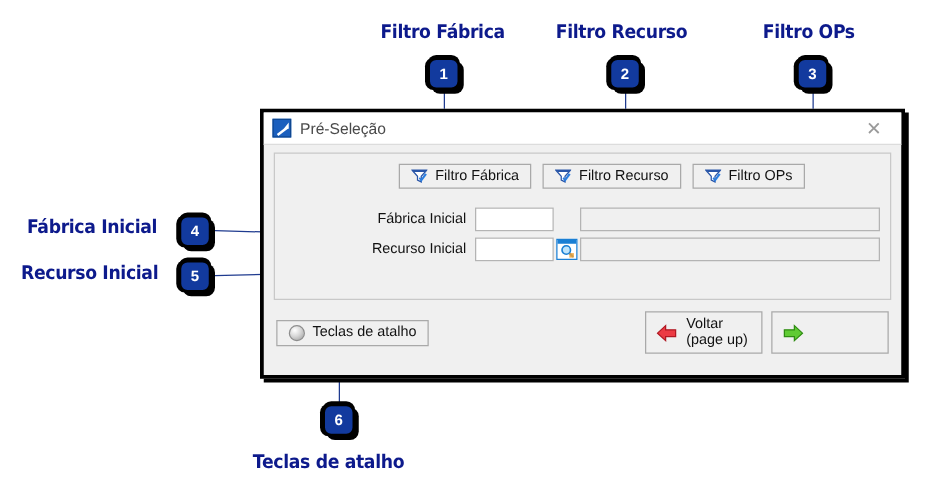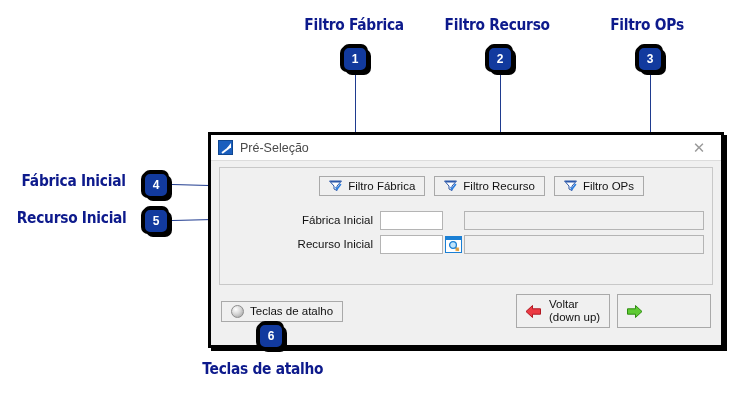--- a/index.html
+++ b/index.html
@@ -53,21 +53,20 @@
 
   
   .win{
     position:absolute;
     left:208px; top:87px;
     width:516px; height:216px;
     background:#f0f0f0;
     border:3px solid #000000;
     box-shadow:3px 3px 0 #000;
     z-index:4;
-    margin-top:45px;
   }
   .titlebar{
     height:26px;
     background:#ffffff;
     display:flex;
     align-items:center;
     position:relative;
     border-bottom:1px solid #dcdcdc;
   }
   .title-ico{
@@ -323,21 +322,21 @@
       <div class="navgrp">
 
         <div class="navbtn">
           <span class="arrow">
             <svg width="17" height="15" viewBox="0 0 17 15">
               <path d="M7.5 1.5 L7.5 4.8 L15.5 4.8 L15.5 10.2 L7.5 10.2 L7.5 13.5 L1 7.5 Z" fill="#ec3a43" stroke="#b01822" stroke-width="1"></path>
             </svg>
           </span>
           <span class="navtxt">
             <span class="u">Voltar</span><br>
-            <span>(down up)</span>
+            <span>(page up)</span>
           </span>
         </div>
 
         <div class="navbtn">
           <span class="arrow">
             <svg width="17" height="15" viewBox="0 0 17 15">
               <path d="M9.5 1.5 L9.5 4.8 L1.5 4.8 L1.5 10.2 L9.5 10.2 L9.5 13.5 L16 7.5 Z" fill="#5fcb33" stroke="#2f8c12" stroke-width="1"></path>
             </svg>
           </span>
         </div>

